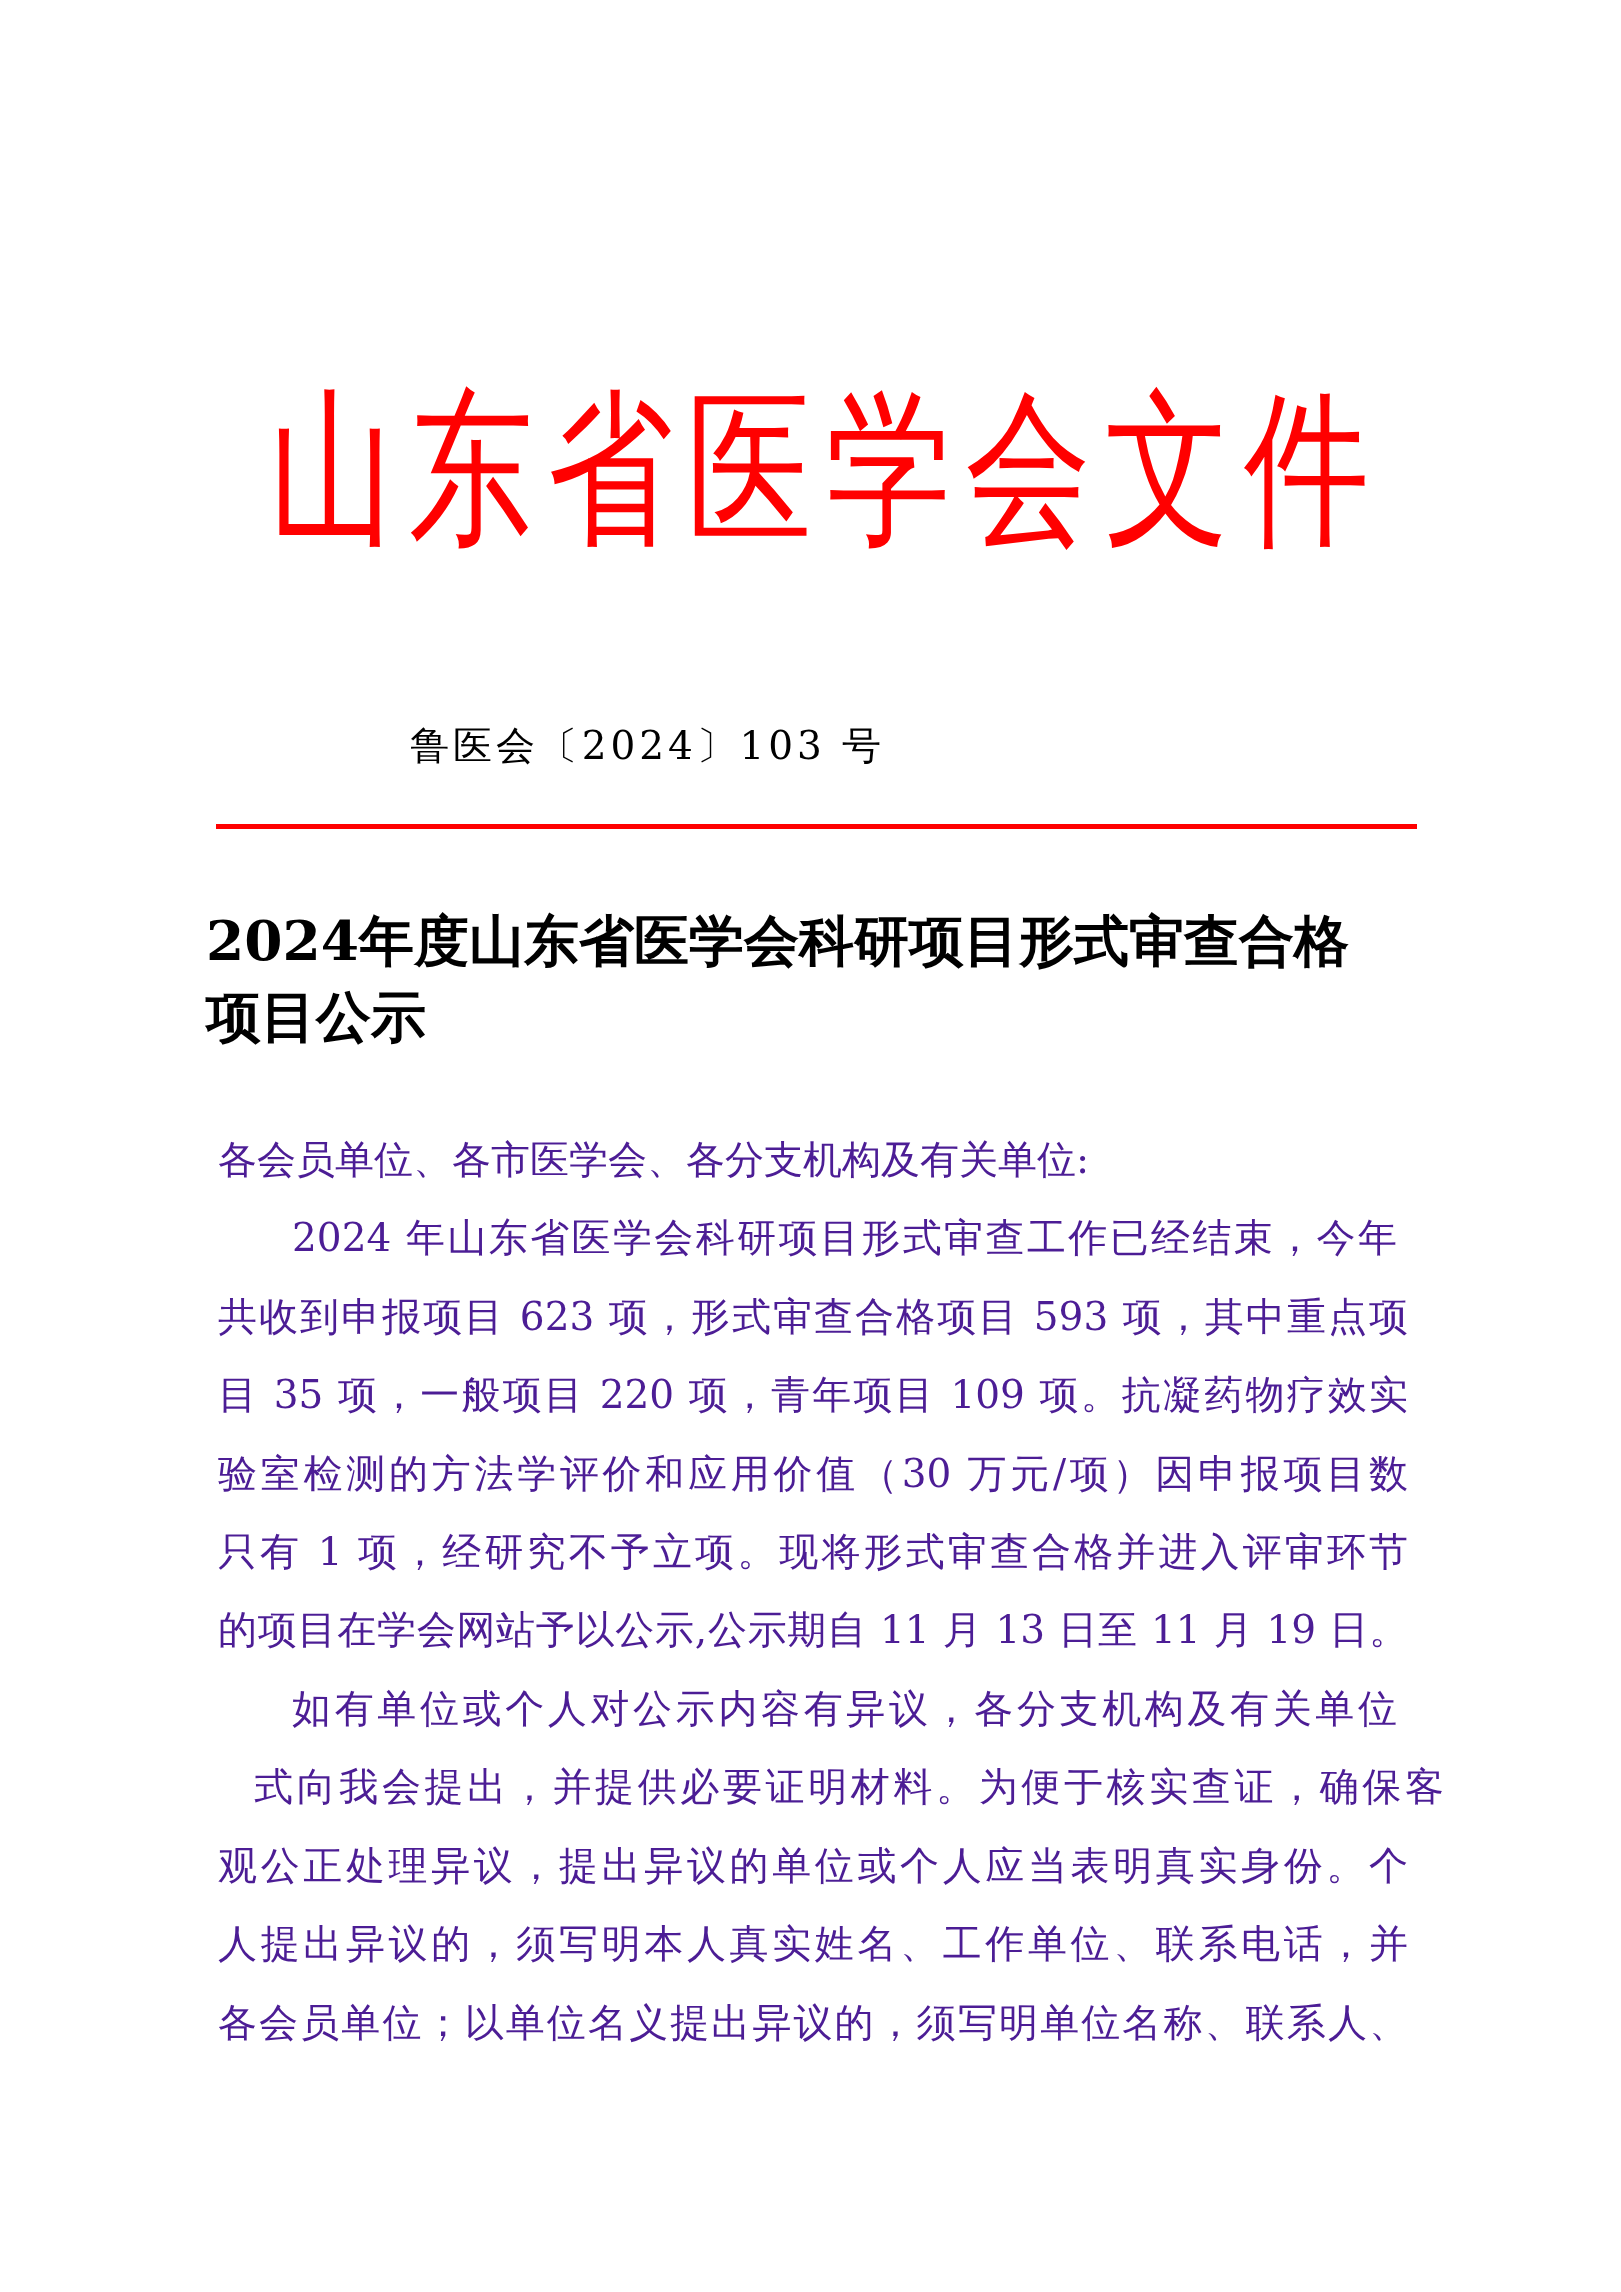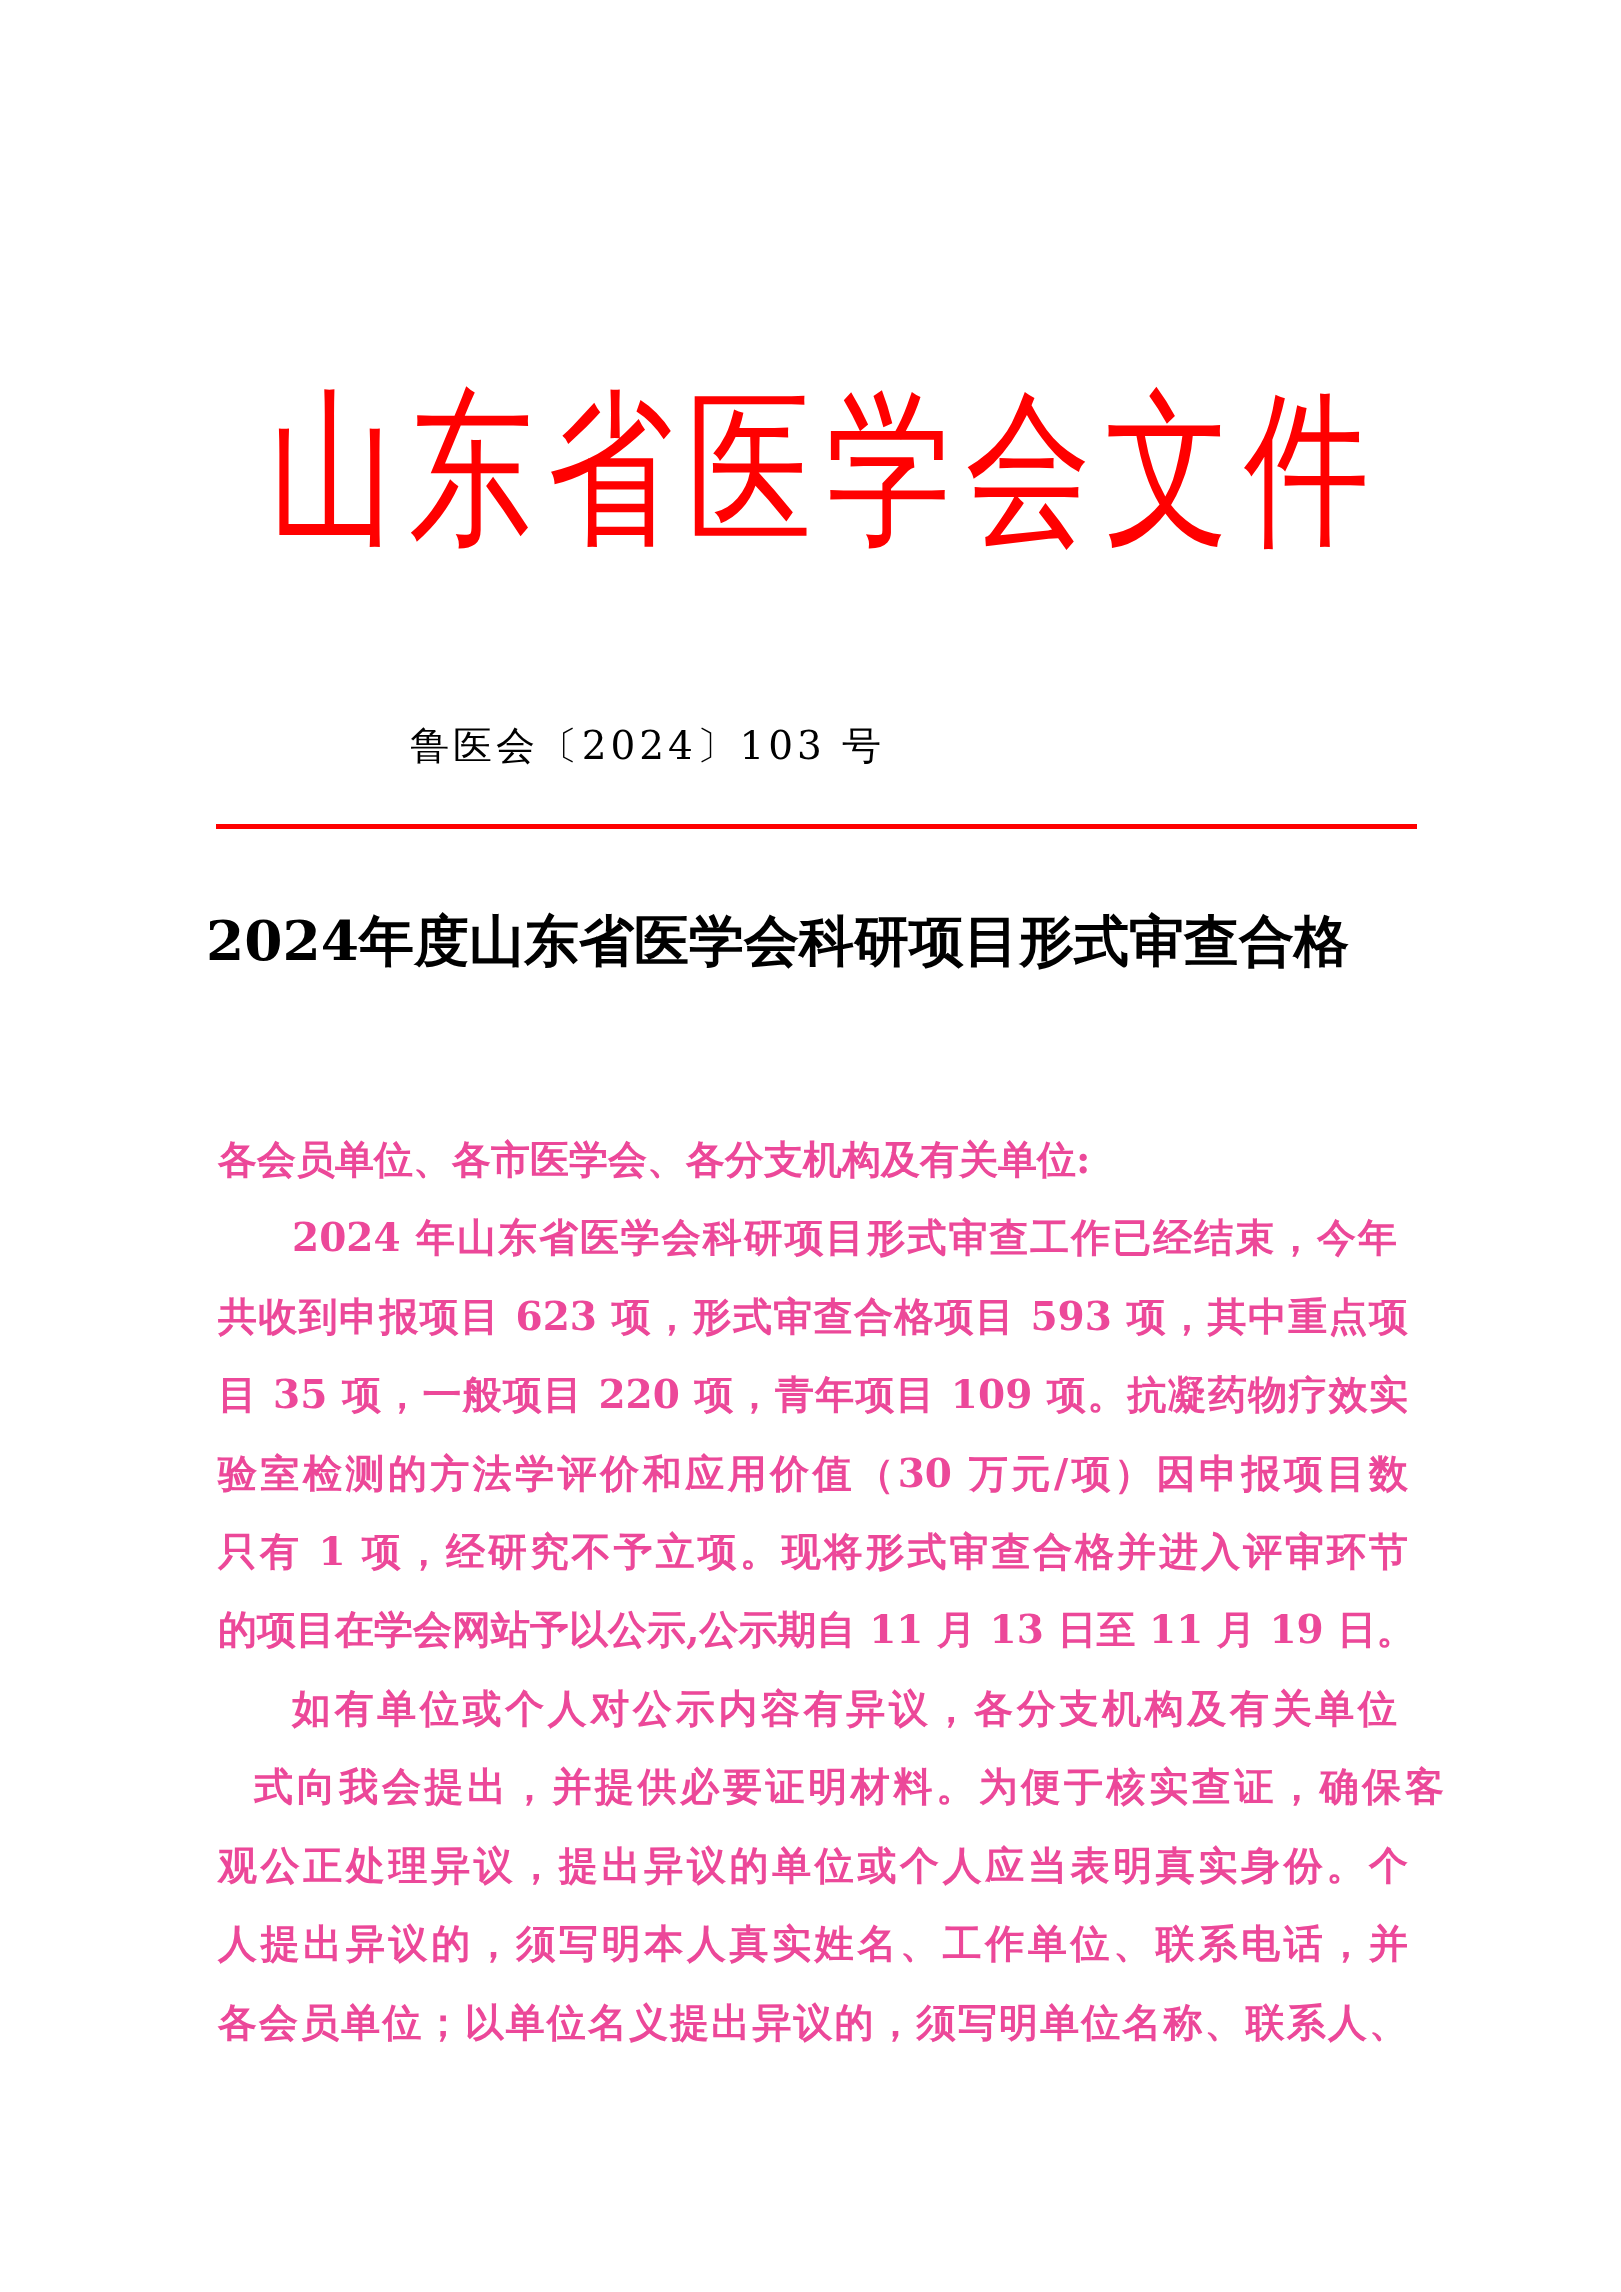--- a/index.html
+++ b/index.html
@@ -77,25 +77,24 @@
     }
     .heading.l1 { top: 908px; letter-spacing: 0px; }
     .heading.l2 { top: 984px; }
     .body-line {
       position: absolute;
       left: 218px;
       width: 1190px;
       font-family: "DejaVu Serif", "Liberation Serif", serif;
       font-size: 39px;
       line-height: 49px;
-      color: #ec4899;
+      color: #4c1d95;
       white-space: nowrap;
       text-align: justify;
       text-align-last: justify;
-      font-weight: bold;
     }
     .body-line.indent {
       left: 292px;
       width: 1105px;
     }
     .body-line.last {
       text-align-last: left;
     }
   </style>
 </head>
@@ -112,20 +111,21 @@
     <span>会</span>
     <span>文</span>
     <span>件</span>
   </div>
 
   <div class="doc-number">鲁医会〔2024〕103 号</div>
 
   <div class="red-rule"></div>
 
   <div class="heading l1">2024年度山东省医学会科研项目形式审查合格</div>
+  <div class="heading l2">项目公示</div>
 
   <div class="body-line last" style="top:1135px;">各会员单位、各市医学会、各分支机构及有关单位:</div>
 
   <div class="body-line indent" style="top:1213px;">2024 年山东省医学会科研项目形式审查工作已经结束，今年</div>
   <div class="body-line" style="top:1292px;">共收到申报项目 623 项，形式审查合格项目 593 项，其中重点项</div>
   <div class="body-line" style="top:1370px;">目 35 项，一般项目 220 项，青年项目 109 项。抗凝药物疗效实</div>
   <div class="body-line" style="top:1449px;">验室检测的方法学评价和应用价值（30 万元/项）因申报项目数</div>
   <div class="body-line" style="top:1527px;">只有 1 项，经研究不予立项。现将形式审查合格并进入评审环节</div>
   <div class="body-line" style="top:1605px;">的项目在学会网站予以公示,公示期自 11 月 13 日至 11 月 19 日。</div>
 

